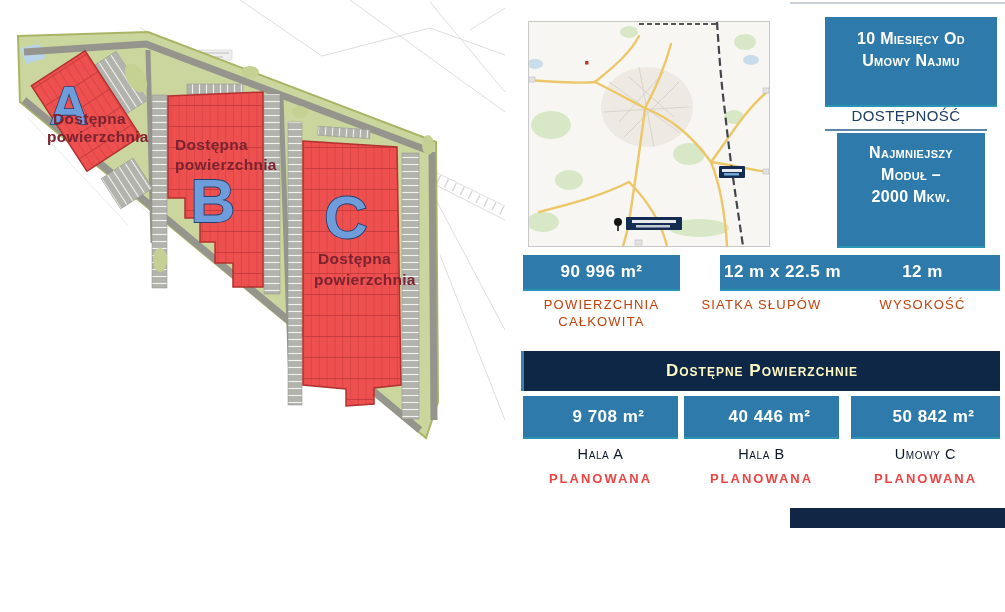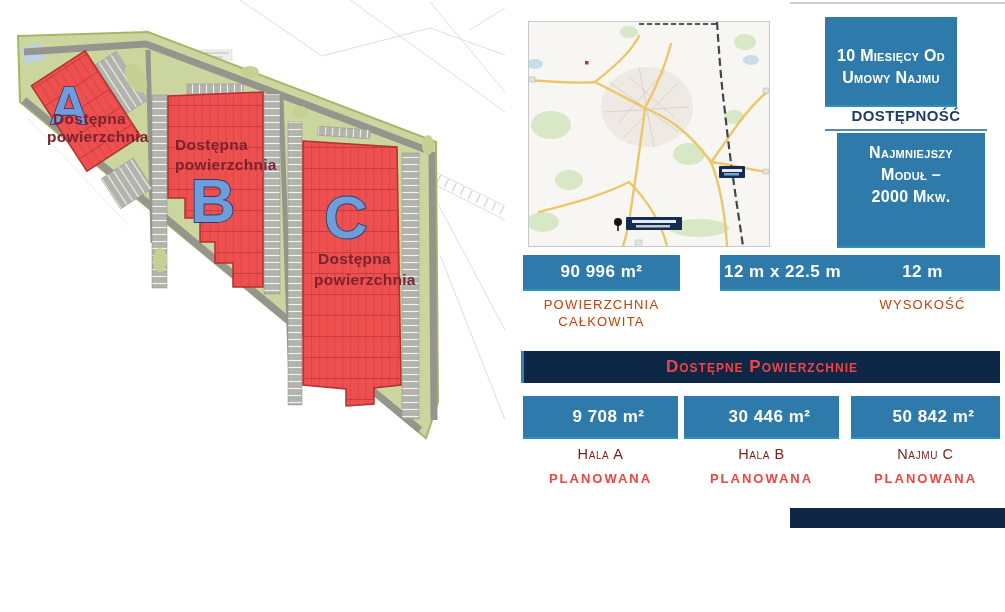--- a/index.html
+++ b/index.html
@@ -2,36 +2,36 @@
 <html><head>
 <meta charset="utf-8">
 <style>
   html,body{margin:0;padding:0;background:#ffffff;}
   .slide{position:relative;width:1005px;height:612px;background:#ffffff;overflow:hidden;
          font-family:"Liberation Sans",sans-serif;-webkit-font-smoothing:antialiased;}
   .abs{position:absolute;}
   .sc{font-variant:small-caps;}
   .bluebox{background:#2e7bab;color:#ffffff;text-align:center;box-sizing:border-box;
            border-bottom:2px solid #2a94b4;}
-  .lead-box{left:825px;top:17px;width:132px;height:90px;font-size:16px;line-height:22px;
-            padding-top:28px;font-weight:600;letter-spacing:.3px;}
+  .lead-box{left:825px;top:17px;width:172px;height:90px;font-size:16px;line-height:22px;
+            padding-top:11px;font-weight:600;letter-spacing:.3px;}
   .caption{left:825px;top:107px;width:162px;height:22px;text-align:center;font-size:15px;
-           font-weight:bold;color:#1d3e66;letter-spacing:.4px;border-bottom:2px solid #5d87a8;}
+           font-weight:normal;color:#1d3e66;letter-spacing:.4px;border-bottom:2px solid #5d87a8;}
   .module-box{left:837px;top:133px;width:148px;height:115px;font-size:16px;line-height:22px;
               padding-top:9px;font-weight:600;letter-spacing:.3px;}
   .value-box{height:36px;top:255px;display:flex;align-items:center;justify-content:center;
              font-size:17px;font-weight:bold;letter-spacing:.5px;}
   .stat-label{top:296px;text-align:center;font-size:13px;color:#c2410c;letter-spacing:1.2px;
               line-height:17px;}
-  .title-bar{left:521px;top:351px;width:479px;height:32px;background:#0e2747;color:#ef4444;
+  .title-bar{left:521px;top:351px;width:479px;height:40px;background:#0e2747;color:#fef9c3;
              display:flex;align-items:center;justify-content:center;font-size:17px;
              font-weight:bold;letter-spacing:1px;border-left:3px solid #3e7fae;box-sizing:border-box;}
   .hall-box{top:396px;height:43px;display:flex;align-items:center;justify-content:center;
             font-size:17px;font-weight:bold;letter-spacing:.5px;padding-left:16px;}
-  .hall-name{top:446px;text-align:center;font-size:14.5px;color:#7f1d1d;letter-spacing:.6px;}
+  .hall-name{top:446px;text-align:center;font-size:14.5px;color:#0f172a;letter-spacing:.6px;}
   .hall-status{top:471px;text-align:center;font-size:13px;font-weight:bold;color:#ef4444;
                letter-spacing:2px;}
   .map-frame{left:528px;top:21px;width:240px;height:224px;border:1px solid #c8c8c8;
              box-sizing:content-box;background:#f8f6f3;}
   .top-line{left:790px;top:2px;width:215px;height:2px;background:#c8d0d6;}
   .bottom-bar{left:790px;top:508px;width:215px;height:20px;background:#102644;}
   .line{display:block;}
 </style>
 </head>
 <body>
@@ -212,31 +212,32 @@
     <span class="line">Najmniejszy</span>
     <span class="line">Moduł –</span>
     <span class="line">2000 Mkw.</span>
   </div>
 
   <div class="abs bluebox value-box" style="left:523px;width:157px">90 996 m²</div>
   <div class="abs bluebox value-box" style="left:720px;width:125px">12 m x 22.5 m</div>
   <div class="abs bluebox value-box" style="left:845px;width:155px">12 m</div>
 
   <div class="abs stat-label" style="left:523px;width:157px">POWIERZCHNIA CAŁKOWITA</div>
+  <div class="abs stat-label" style="left:686px;width:151px">SIATKA SŁUPÓW</div>
   <div class="abs stat-label" style="left:845px;width:155px">WYSOKOŚĆ</div>
 
   <div class="abs title-bar sc">Dostępne Powierzchnie</div>
 
   <div class="abs bluebox hall-box" style="left:523px;width:155px">9 708 m²</div>
-  <div class="abs bluebox hall-box" style="left:684px;width:155px">30 446 m²</div>
+  <div class="abs bluebox hall-box" style="left:684px;width:155px">40 446 m²</div>
   <div class="abs bluebox hall-box" style="left:851px;width:149px">50 842 m²</div>
 
   <div class="abs hall-name sc" style="left:523px;width:155px">Hala A</div>
   <div class="abs hall-name sc" style="left:684px;width:155px">Hala B</div>
-  <div class="abs hall-name sc" style="left:851px;width:149px">Najmu C</div>
+  <div class="abs hall-name sc" style="left:851px;width:149px">Umowy C</div>
 
   <div class="abs hall-status" style="left:523px;width:155px">PLANOWANA</div>
   <div class="abs hall-status" style="left:684px;width:155px">PLANOWANA</div>
   <div class="abs hall-status" style="left:851px;width:149px">PLANOWANA</div>
 
   <div class="abs bottom-bar"></div>
 
 </div>
 
 </body></html>

